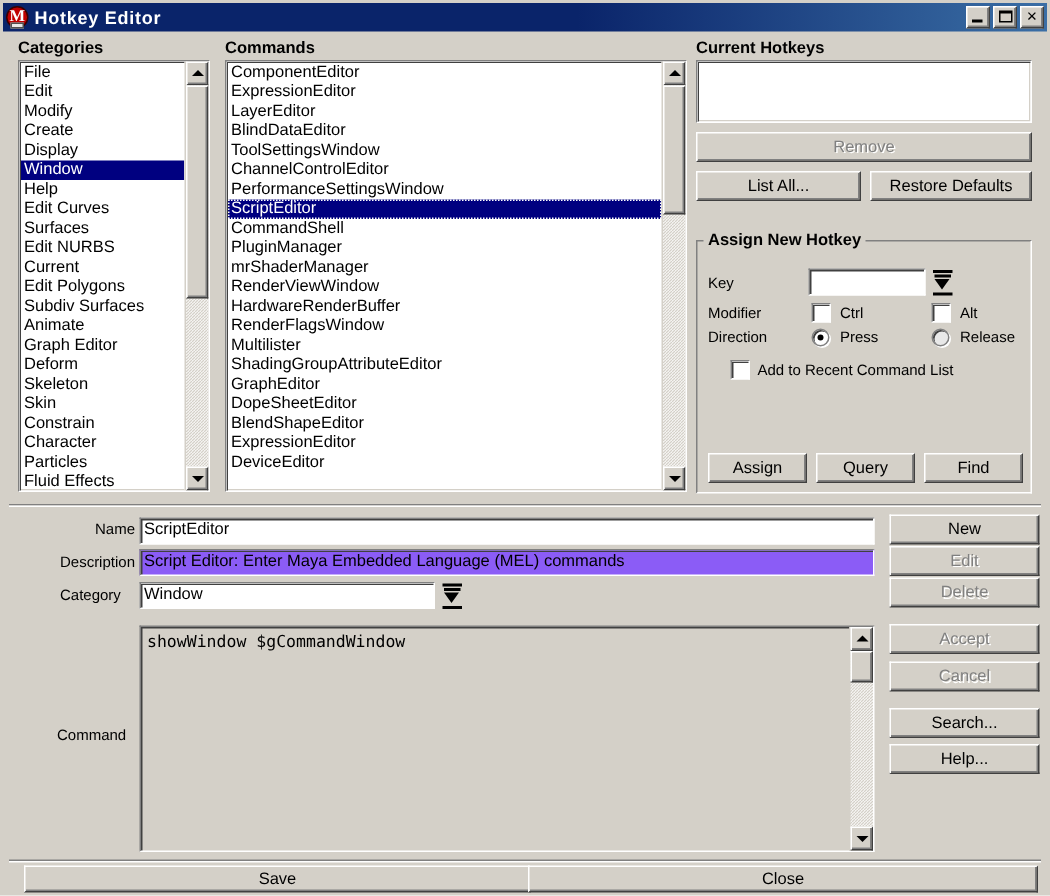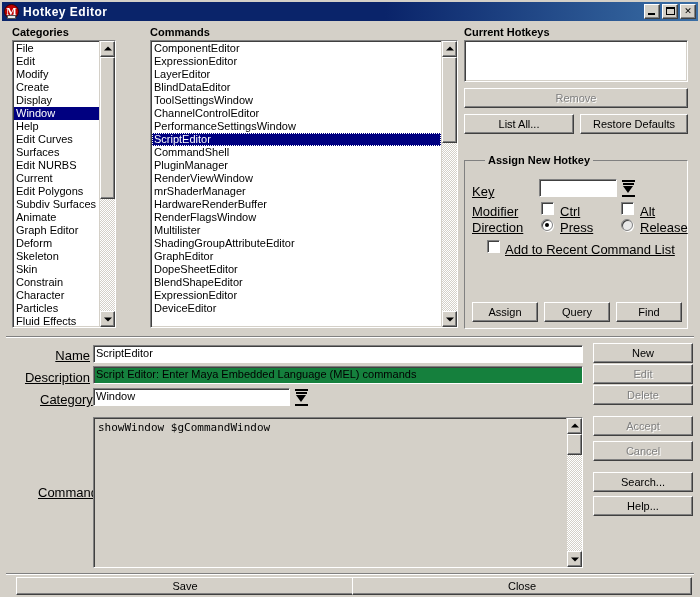--- a/index.html
+++ b/index.html
@@ -233,41 +233,40 @@
     box-shadow: inset 1px 1px 0 #404040;
     box-sizing: border-box;
     font-size: 11px;
     line-height: 15px;
     padding-left: 2px;
     overflow: hidden;
     white-space: nowrap;
     color: #000;
   }
   .field.ro {
-    background: #15803d;
-  }
-
-  .lbl { font-size: 13px; color: #000; text-decoration: underline; }
+    background: #8b5cf6;
+  }
+
+  .lbl { font-size: 10px; color: #000; }
 
   .groupbox {
     position: absolute;
     border: 1px solid #ffffff;
     border-top-color: #808080;
     border-left-color: #808080;
     box-sizing: border-box;
   }
   .groupbox > .gb-title {
     position: absolute;
     top: -7px; left: 4px;
     background: #d4d0c8;
     padding: 0 3px;
     font-weight: bold;
     font-size: 11px;
     color: #000;
-    margin-left: 16px;
   }
 
   .cbox {
     width: 13px; height: 13px;
     background: #ffffff;
     border: 1px solid #808080;
     border-right-color: #ffffff;
     border-bottom-color: #ffffff;
     box-shadow: inset 1px 1px 0 #404040;
     box-sizing: border-box;
@@ -364,21 +363,21 @@
           <i class="gl-min"></i>
         </span>
       <span class="tb-btn">
           <i class="gl-max"></i>
         </span>
       <span class="tb-btn">✕</span>
     </span>
   </div>
 
   <div style="position:absolute;left:12px;top:26px;" class="grp-label">Categories</div>
-  <div class="listbox" style="position:absolute;left:12px;top:40px;width:104px;height:288px;">
+  <div class="listbox" style="position:absolute;left:12px;top:40px;width:128px;height:288px;">
     <div class="list-items" id="cat-items">
         <div class="li">File</div>
         <div class="li">Edit</div>
         <div class="li">Modify</div>
         <div class="li">Create</div>
         <div class="li">Display</div>
         <div class="li sel">Window</div>
         <div class="li">Help</div>
         <div class="li">Edit Curves</div>
         <div class="li">Surfaces</div>
@@ -415,22 +414,22 @@
         <div class="li">ComponentEditor</div>
         <div class="li">ExpressionEditor</div>
         <div class="li">LayerEditor</div>
         <div class="li">BlindDataEditor</div>
         <div class="li">ToolSettingsWindow</div>
         <div class="li">ChannelControlEditor</div>
         <div class="li">PerformanceSettingsWindow</div>
         <div class="li sel focus">ScriptEditor</div>
         <div class="li">CommandShell</div>
         <div class="li">PluginManager</div>
+        <div class="li">mrShaderManager</div>
         <div class="li">RenderViewWindow</div>
-        <div class="li">mrShaderManager</div>
         <div class="li">HardwareRenderBuffer</div>
         <div class="li">RenderFlagsWindow</div>
         <div class="li">Multilister</div>
         <div class="li">ShadingGroupAttributeEditor</div>
         <div class="li">GraphEditor</div>
         <div class="li">DopeSheetEditor</div>
         <div class="li">BlendShapeEditor</div>
         <div class="li">ExpressionEditor</div>
         <div class="li">DeviceEditor</div>
       </div>

